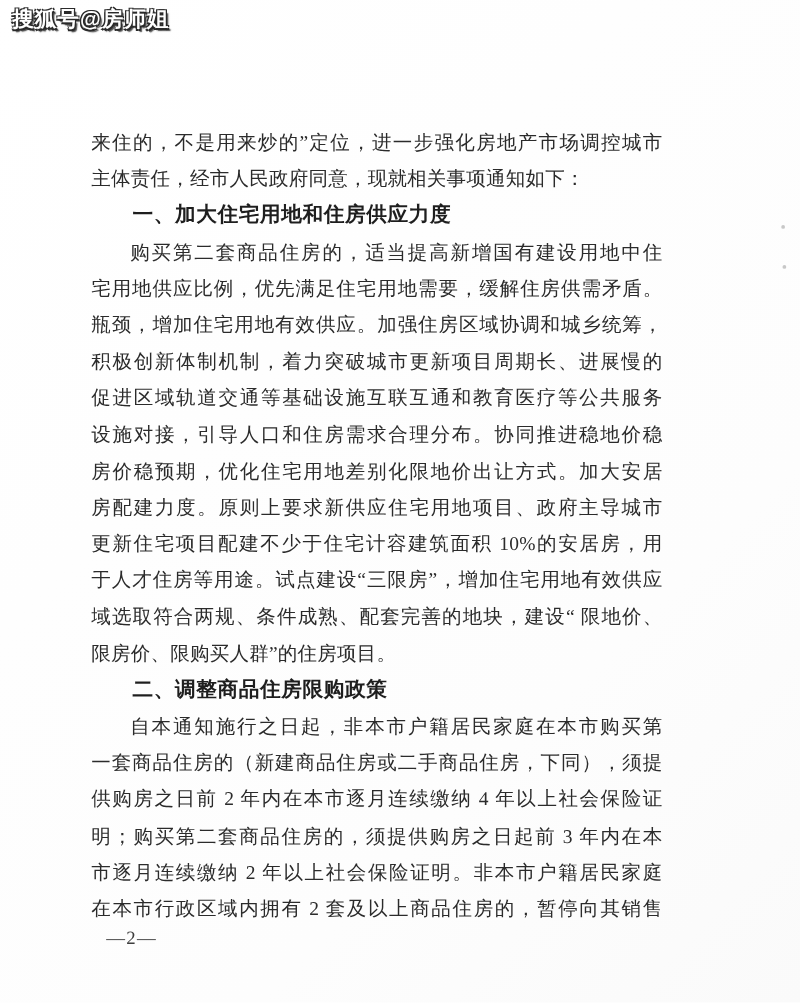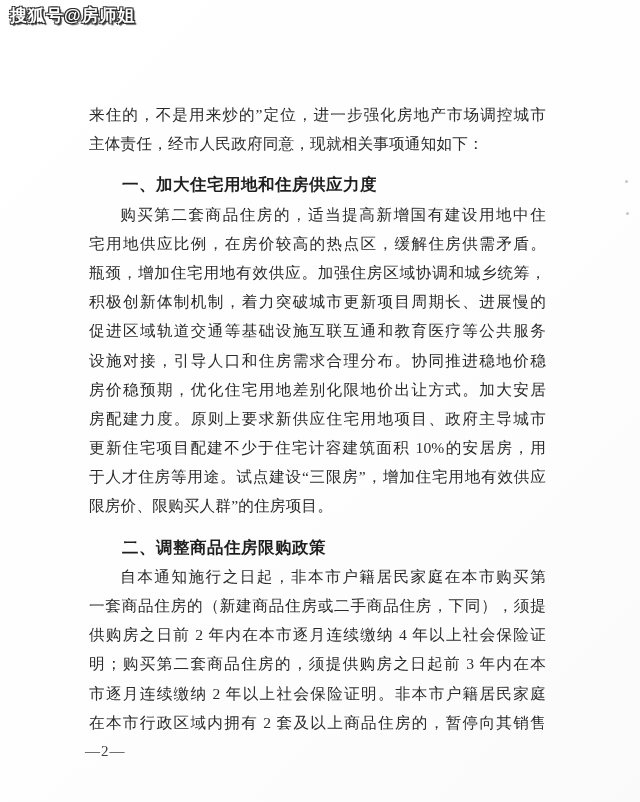--- a/index.html
+++ b/index.html
@@ -30,21 +30,21 @@
     text-shadow:
       -1px -1px 0 #2a2a2a,
        1px -1px 0 #2a2a2a,
       -1px  1px 0 #2a2a2a,
        1px  1px 0 #2a2a2a,
        2px  2px 1px #4a4a4a;
     z-index: 5;
   }
   .doc {
     position: absolute;
-    left: 89px;
+    left: 73px;
     top: 100px;
     width: 457px;
     font-size: 15.6px;
     line-height: 29.2px;
     color: #2b2b2b;
     letter-spacing: 0.2px;
   }
   .line {
     display: block;
     text-align: justify;
@@ -65,21 +65,20 @@
     height: 29.2px;
     line-height: 29.2px;
     text-indent: 2em;
     font-family: "Liberation Sans", "DejaVu Sans", sans-serif;
     font-weight: bold;
     font-size: 16.5px;
     color: #1e1e1e;
     text-align: left;
     text-align-last: left;
     letter-spacing: 0.5px;
-    margin-top: 12px;
   }
   .page-number {
     position: absolute;
     left: 85px;
     top: 741px;
     font-size: 15px;
     line-height: 20px;
     color: #3d3d3d;
     letter-spacing: 1px;
   }
@@ -101,29 +100,30 @@
   <div class="watermark">搜狐号@房师姐</div>
 
   <div class="doc">
 
     <span class="line">来住的，不是用来炒的”定位，进一步强化房地产市场调控城市</span>
     <span class="line end">主体责任，经市人民政府同意，现就相关事项通知如下：</span>
 
     <span class="heading">一、加大住宅用地和住房供应力度</span>
 
     <span class="line indent">购买第二套商品住房的，适当提高新增国有建设用地中住</span>
-    <span class="line">宅用地供应比例，在房价较高的热点区，缓解住房供需矛盾。</span>
+    <span class="line">宅用地供应比例，优先满足住宅用地需要，缓解住房供需矛盾。</span>
     <span class="line">瓶颈，增加住宅用地有效供应。加强住房区域协调和城乡统筹，</span>
     <span class="line">积极创新体制机制，着力突破城市更新项目周期长、进展慢的</span>
     <span class="line">促进区域轨道交通等基础设施互联互通和教育医疗等公共服务</span>
     <span class="line">设施对接，引导人口和住房需求合理分布。协同推进稳地价稳</span>
     <span class="line">房价稳预期，优化住宅用地差别化限地价出让方式。加大安居</span>
     <span class="line">房配建力度。原则上要求新供应住宅用地项目、政府主导城市</span>
     <span class="line">更新住宅项目配建不少于住宅计容建筑面积 10%的安居房，用</span>
     <span class="line">于人才住房等用途。试点建设“三限房”，增加住宅用地有效供应</span>
+    <span class="line">域选取符合两规、条件成熟、配套完善的地块，建设“ 限地价、</span>
     <span class="line end">限房价、限购买人群”的住房项目。</span>
 
     <span class="heading">二、调整商品住房限购政策</span>
 
     <span class="line indent">自本通知施行之日起，非本市户籍居民家庭在本市购买第</span>
     <span class="line">一套商品住房的（新建商品住房或二手商品住房，下同），须提</span>
     <span class="line">供购房之日前 2 年内在本市逐月连续缴纳 4 年以上社会保险证</span>
     <span class="line">明；购买第二套商品住房的，须提供购房之日起前 3 年内在本</span>
     <span class="line">市逐月连续缴纳 2 年以上社会保险证明。非本市户籍居民家庭</span>
     <span class="line">在本市行政区域内拥有 2 套及以上商品住房的，暂停向其销售</span>

